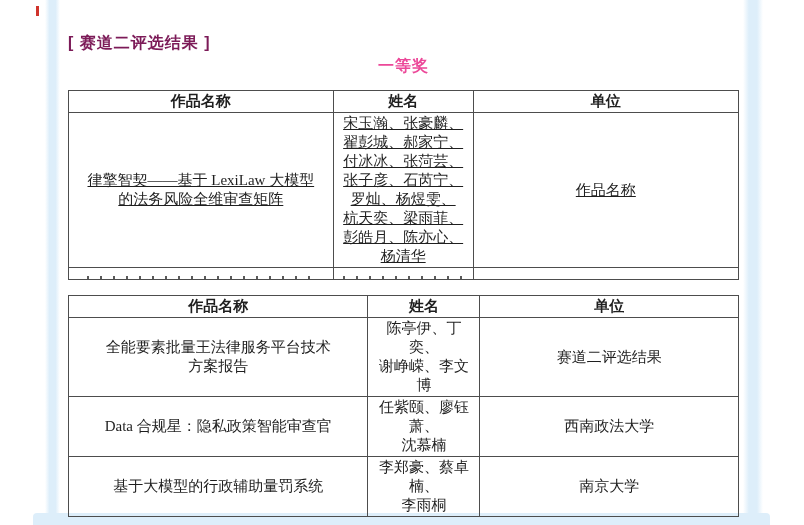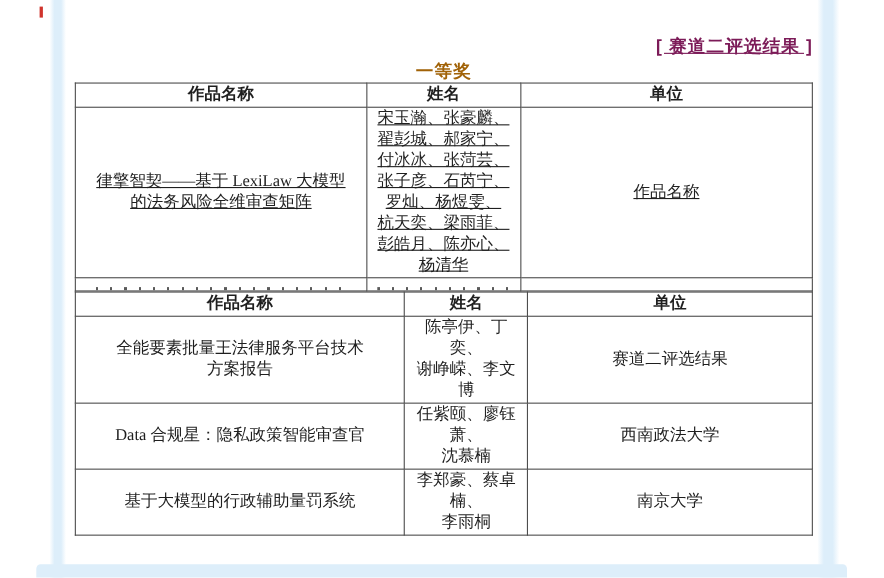--- a/index.html
+++ b/index.html
@@ -28,41 +28,41 @@
     position: absolute; left: 36px; top: 6px;
     width: 3px; height: 10px;
     background: #d0342c;
   }
   .content {
     position: absolute; left: 68px; top: 0;
     width: 671px;
   }
   .page-title {
     margin: 33px 0 0 0;
-    text-align: right;
+    text-align: left;
     font-family: "Liberation Sans", "DejaVu Sans", sans-serif;
     font-weight: bold;
     font-size: 16px;
     line-height: 19px;
     color: #7c1b58;
     letter-spacing: 1px;
-    text-decoration: underline;
   }
   .prize-heading {
     margin: 4px 0 0 0;
     text-align: center;
     font-family: "Liberation Sans", "DejaVu Sans", sans-serif;
     font-weight: bold;
     font-size: 16px;
     line-height: 19px;
-    color: #a16207;
+    color: #ec4899;
     letter-spacing: 1px;
   }
   .prize-heading.second { margin-top: 36px; }
   table.results {
+    margin-top: 15px;
     width: 100%;
     border-collapse: collapse;
     table-layout: fixed;
     padding-left: 32px;
   }
   table.results th, table.results td {
     border: 1px solid #4d4d4d;
     text-align: center;
     vertical-align: middle;
     font-size: 15px;

